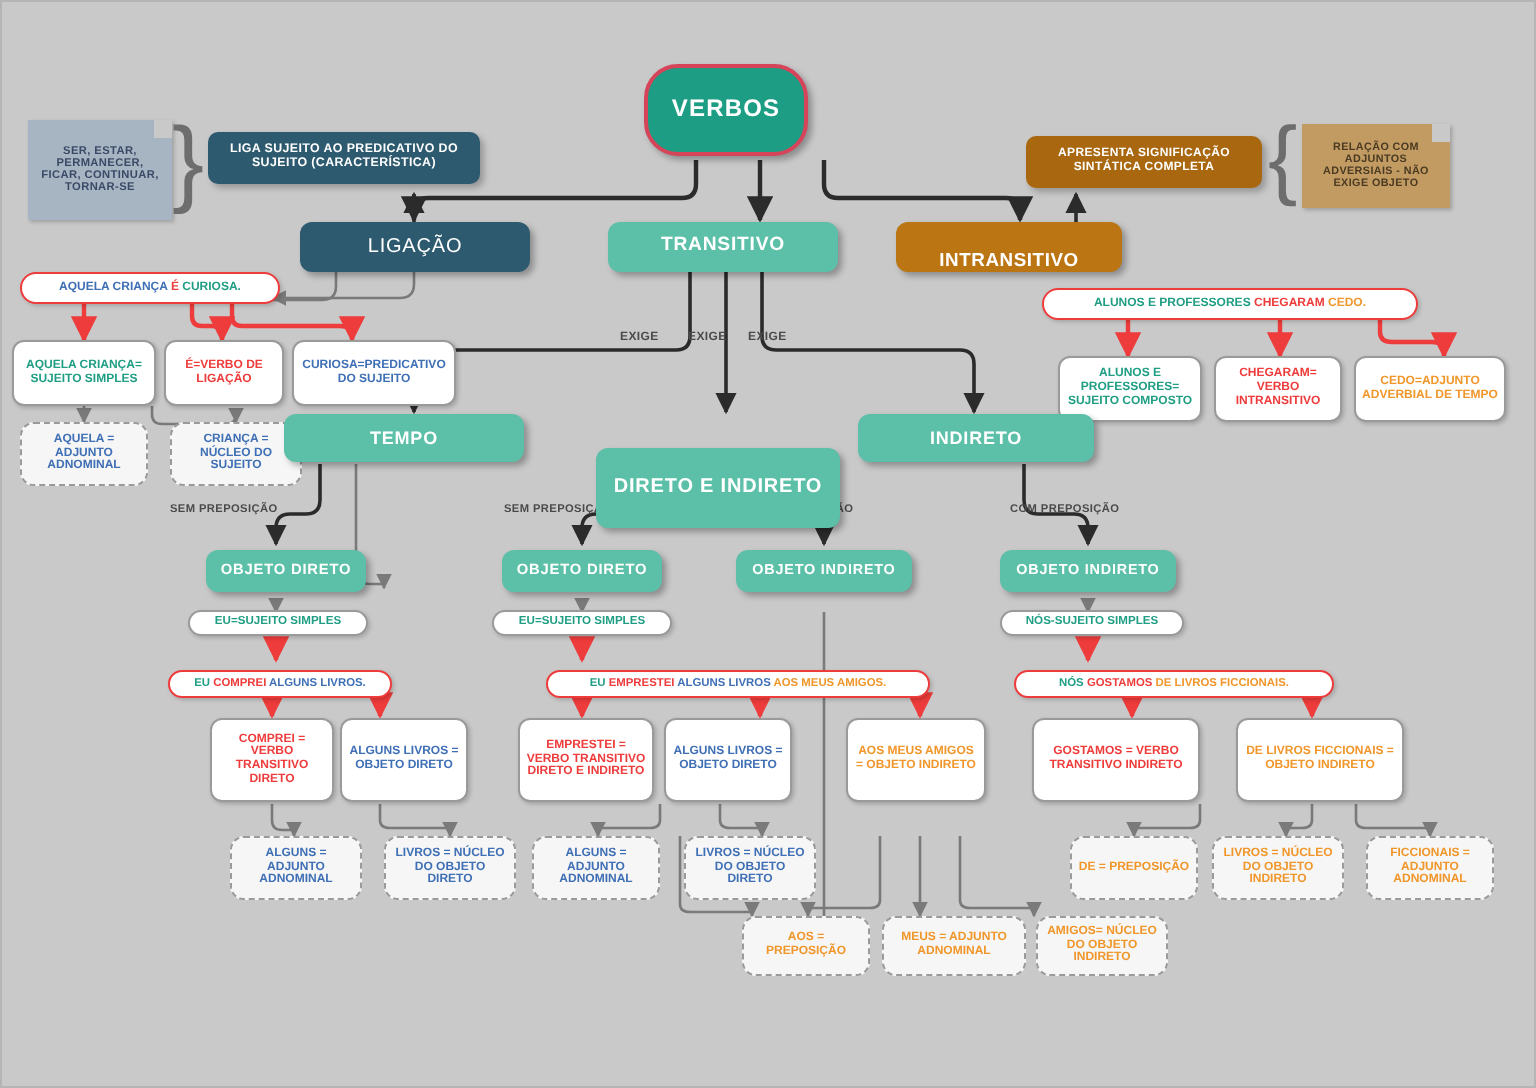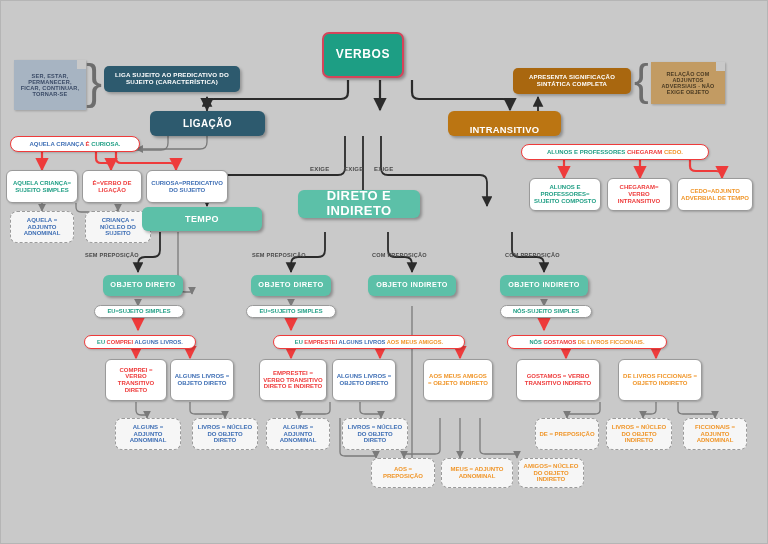--- a/index.html
+++ b/index.html
@@ -19,21 +19,21 @@
   .n-root{
     background:#1d9e84;border:2px solid #d6445a;border-radius:7px;
     color:#ffffff;font-weight:bold;letter-spacing:.6px;
     box-shadow:2px 2px 3px rgba(0,0,0,.30);
   }
   .n-teal{
     background:#5cc0a8;border-radius:6px;color:#ffffff;font-weight:bold;letter-spacing:.4px;
     box-shadow:2px 2px 3px rgba(0,0,0,.30);
   }
   .n-navy{
-    background:#2d5a6e;border-radius:6px;color:#ffffff;font-weight:bold;letter-spacing:.4px;
+    background:#2d5a6e;border-radius:6px;color:#ffffff;font-weight:normal;letter-spacing:.4px;
     box-shadow:2px 2px 3px rgba(0,0,0,.30);
   }
   .n-orange{
     background:#bb7512;border-radius:6px;color:#ffffff;font-weight:bold;letter-spacing:.3px;
     box-shadow:2px 2px 3px rgba(0,0,0,.30);
     align-items:flex-end;
   }
   .n-navy-note{
     background:#2d5a6e;border-radius:5px;color:#ffffff;font-weight:bold;letter-spacing:.2px;
     box-shadow:2px 2px 3px rgba(0,0,0,.25);padding:3px 5px;
@@ -192,35 +192,38 @@
   <div class="node sticky gray" style="left:14px;top:60px;width:72px;height:50px;font-size:5.6px;">
     <span class="fold"></span>
     <span>SER, ESTAR, PERMANECER, FICAR, CONTINUAR, TORNAR-SE</span>
   </div>
   <div class="brace" style="left:86px;top:58px;font-size:48px;">}</div>
 
   <div class="node n-navy-note" style="left:104px;top:66px;width:136px;height:26px;font-size:6.2px;">
     <span>LIGA SUJEITO AO PREDICATIVO DO SUJEITO (CARACTERÍSTICA)</span>
   </div>
 
-  <div class="node n-root" style="left:322px;top:32px;width:82px;height:46px;font-size:12px;">
+  <div class="node n-root" style="left:322px;top:32px;width:82px;height:46px;font-size:12px;border-radius:17px;">
     <span>VERBOS</span>
   </div>
 
   <div class="node n-orange-note" style="left:513px;top:68px;width:118px;height:26px;font-size:6px;">
     <span>APRESENTA SIGNIFICAÇÃO SINTÁTICA COMPLETA</span>
   </div>
   <div class="brace" style="left:634px;top:58px;font-size:44px;">{</div>
   <div class="node sticky tan" style="left:651px;top:62px;width:74px;height:42px;font-size:5.4px;">
     <span class="fold"></span>
     <span>RELAÇÃO COM ADJUNTOS ADVERSIAIS - NÃO EXIGE OBJETO</span>
   </div>
 
   <div class="node n-navy" style="left:150px;top:111px;width:115px;height:25px;font-size:10px;">
     <span>LIGAÇÃO</span>
+  </div>
+  <div class="node n-teal" style="left:304px;top:111px;width:115px;height:25px;font-size:9.6px;">
+    <span>TRANSITIVO</span>
   </div>
   <div class="node n-orange" style="left:448px;top:111px;width:113px;height:25px;font-size:9.4px;">
     <span>INTRANSITIVO</span>
   </div>
 
   <div class="edgelabel" style="left:310px;top:166px;font-size:6px;">
     <span>EXIGE</span>
   </div>
   <div class="edgelabel" style="left:344px;top:166px;font-size:6px;">
     <span>EXIGE</span>
@@ -280,22 +283,25 @@
   <div class="node n-white t-red" style="left:607px;top:178px;width:64px;height:33px;font-size:6px;font-weight:bold;">
     <span>CHEGARAM= VERBO INTRANSITIVO</span>
   </div>
   <div class="node n-white t-orange" style="left:677px;top:178px;width:76px;height:33px;font-size:6px;font-weight:bold;">
     <span>CEDO=ADJUNTO ADVERBIAL DE TEMPO</span>
   </div>
 
   <div class="node n-teal" style="left:142px;top:207px;width:120px;height:24px;font-size:9px;">
     <span>TEMPO</span>
   </div>
-  <div class="node n-teal" style="left:298px;top:190px;width:122px;height:28px;font-size:13px;">
+  <div class="node n-teal" style="left:298px;top:224px;width:122px;height:40px;font-size:10px;">
     <span>DIRETO E INDIRETO</span>
+  </div>
+  <div class="node n-teal" style="left:429px;top:207px;width:118px;height:24px;font-size:9px;">
+    <span>INDIRETO</span>
   </div>
 
   <div class="node n-teal" style="left:103px;top:275px;width:80px;height:21px;font-size:7.4px;">
     <span>OBJETO DIRETO</span>
   </div>
   <div class="node n-teal" style="left:251px;top:275px;width:80px;height:21px;font-size:7.4px;">
     <span>OBJETO DIRETO</span>
   </div>
   <div class="node n-teal" style="left:368px;top:275px;width:88px;height:21px;font-size:7.2px;">
     <span>OBJETO  INDIRETO</span>

